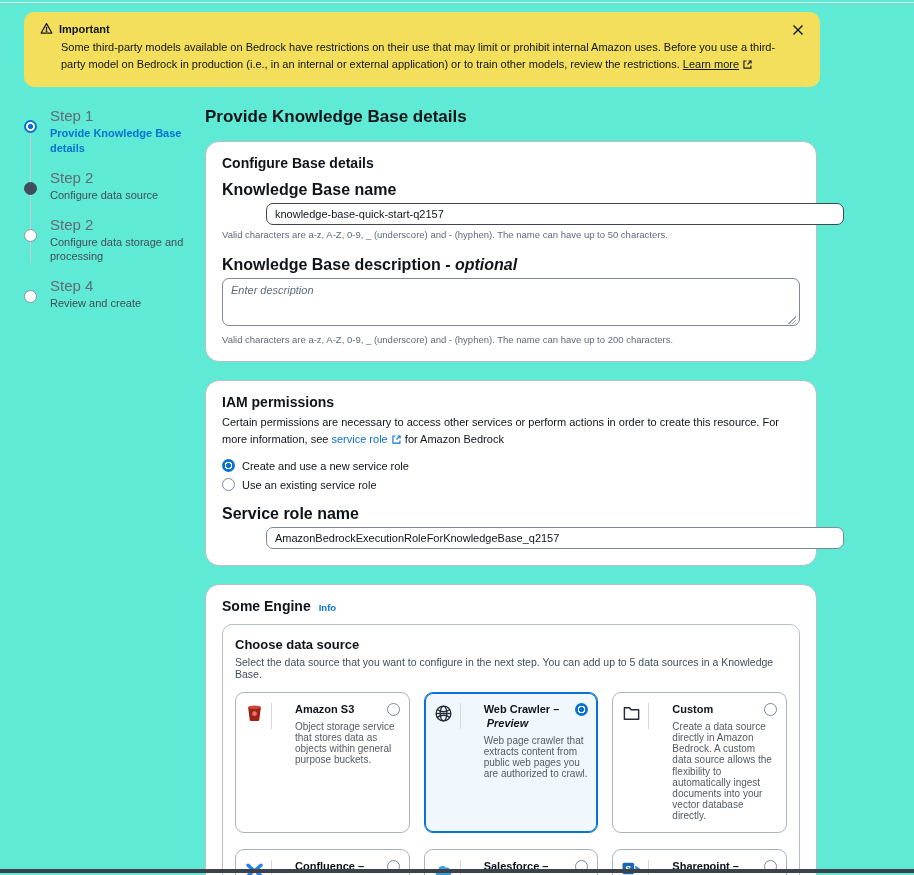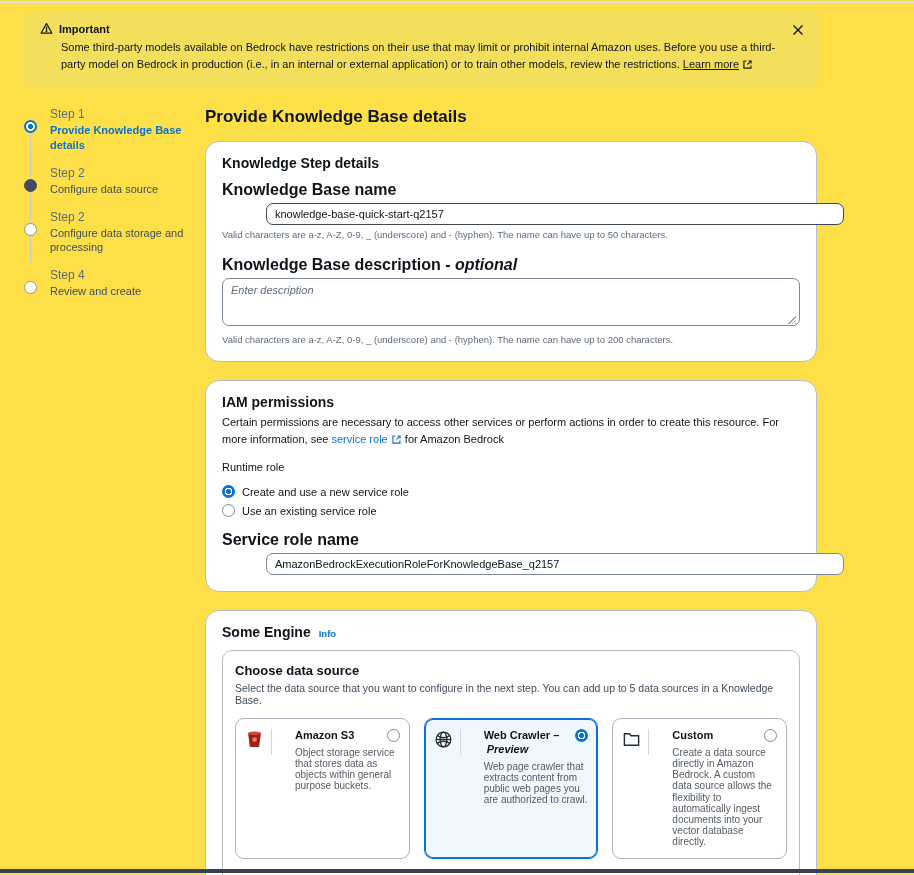--- a/index.html
+++ b/index.html
@@ -1,38 +1,38 @@
 <!DOCTYPE html>
 <html><head>
 <meta charset="utf-8">
 <style>
   html,body{margin:0;padding:0;}
   body{font-family:"Liberation Sans",sans-serif;background:#fff;color:#0f141a;}
-  .screen{position:relative;width:914px;height:875px;overflow:hidden;background:#fde047;}
+  .screen{position:relative;width:914px;height:875px;overflow:hidden;background:#5eead4;}
   .top-rule{height:2px;border-bottom:1px solid #e2e4e8;}
 
   
   .banner{position:relative;box-sizing:border-box;margin:9px 0 0 24px;width:796px;
     border-radius:10px;padding:10px 40px 12px 16px;}
   .banner-title-row{display:flex;align-items:center;gap:6px;font-size:11px;font-weight:bold;}
   .banner-body{margin:4px 0 0 21px;font-size:11px;line-height:1.55;max-width:736px;}
   .banner-link{text-decoration:underline;color:#16191f;cursor:pointer;}
   .banner-close{position:absolute;top:10px;right:14px;width:16px;height:16px;display:flex;
     align-items:center;justify-content:center;cursor:pointer;background:none;border:none;padding:0;}
 
   
   .layout{display:flex;padding:20px 0 0 24px;}
   .sidebar{width:170px;flex:0 0 170px;}
   .main{width:612px;margin-left:11px;}
 
   
   .steps{position:relative;}
   .steps::before{content:'';position:absolute;left:6px;top:20px;height:136px;width:1px;background:#c7ccd4;}
   .step{position:relative;padding-left:26px;margin-bottom:13px;}
-  .step-sub{font-size:12px;color:#5f6b7a;margin-bottom:2px;}
+  .step-sub{font-size:15px;color:#5f6b7a;margin-bottom:2px;}
   .step-title{font-size:11px;line-height:1.35;color:#414d5c;cursor:pointer;}
   .step.active .step-title{color:#0972d3;font-weight:bold;}
   .step .dot{position:absolute;left:0;top:13px;width:13px;height:13px;border-radius:50%;
     box-sizing:border-box;background:#fff;z-index:1;}
   .dot.active{background:radial-gradient(circle,#0972d3 0 2.6px,#fff 2.7px 100%);border:2px solid #0972d3;}
   .dot.filled{background:#414d5c;border:1px solid #414d5c;}
   .dot.empty{border:1.5px solid #8d96a0;}
 
   
   h1.page-title{font-size:17px;font-weight:bold;margin:0 0 14px 0;color:#0f141a;}
@@ -143,21 +143,21 @@
         <span class="dot empty"></span>
         <div class="step-sub">Step 4</div>
         <div class="step-title">Review and create</div>
       </div>
     </nav>
 
     <main class="main">
       <h1 class="page-title">Provide Knowledge Base details</h1>
 
       <section class="card">
-        <h2 class="card-title">Knowledge Step details</h2>
+        <h2 class="card-title">Configure Base details</h2>
 
         <div class="field-label">Knowledge Base name</div>
         <input class="text-input" type="text" value="knowledge-base-quick-start-q2157" style="">
         <div class="help">Valid characters are a-z, A-Z, 0-9, _ (underscore) and - (hyphen). The name can have up to 50 characters.</div>
 
         <div class="field-label" style="margin-top:16px">
           <span>Knowledge Base description</span>
           <span class="optional">- optional</span>
         </div>
         <div class="textarea-wrap">
@@ -175,21 +175,20 @@
           <span style="display:inline-block;vertical-align:-2px">
             <svg width="11" height="11" viewBox="0 0 16 16" fill="none" stroke="#0972d3" stroke-width="1.6">
               <path d="M13 9.5 V13.2 H2.8 V3 H6.5"></path>
                 <path d="M9.5 2.8 H13.2 V6.5"></path>
                 <line x1="13" y1="3" x2="8" y2="8"></line>
             </svg>
           </span>
           <span>for Amazon Bedrock</span>
         </p>
 
-        <div class="plain-label">Runtime role</div>
 
         <label class="radio-row">
           <span class="radio checked"></span>
           <span>Create and use a new service role</span>
         </label>
         <label class="radio-row">
           <span class="radio"></span>
           <span>Use an existing service role</span>
         </label>
 

